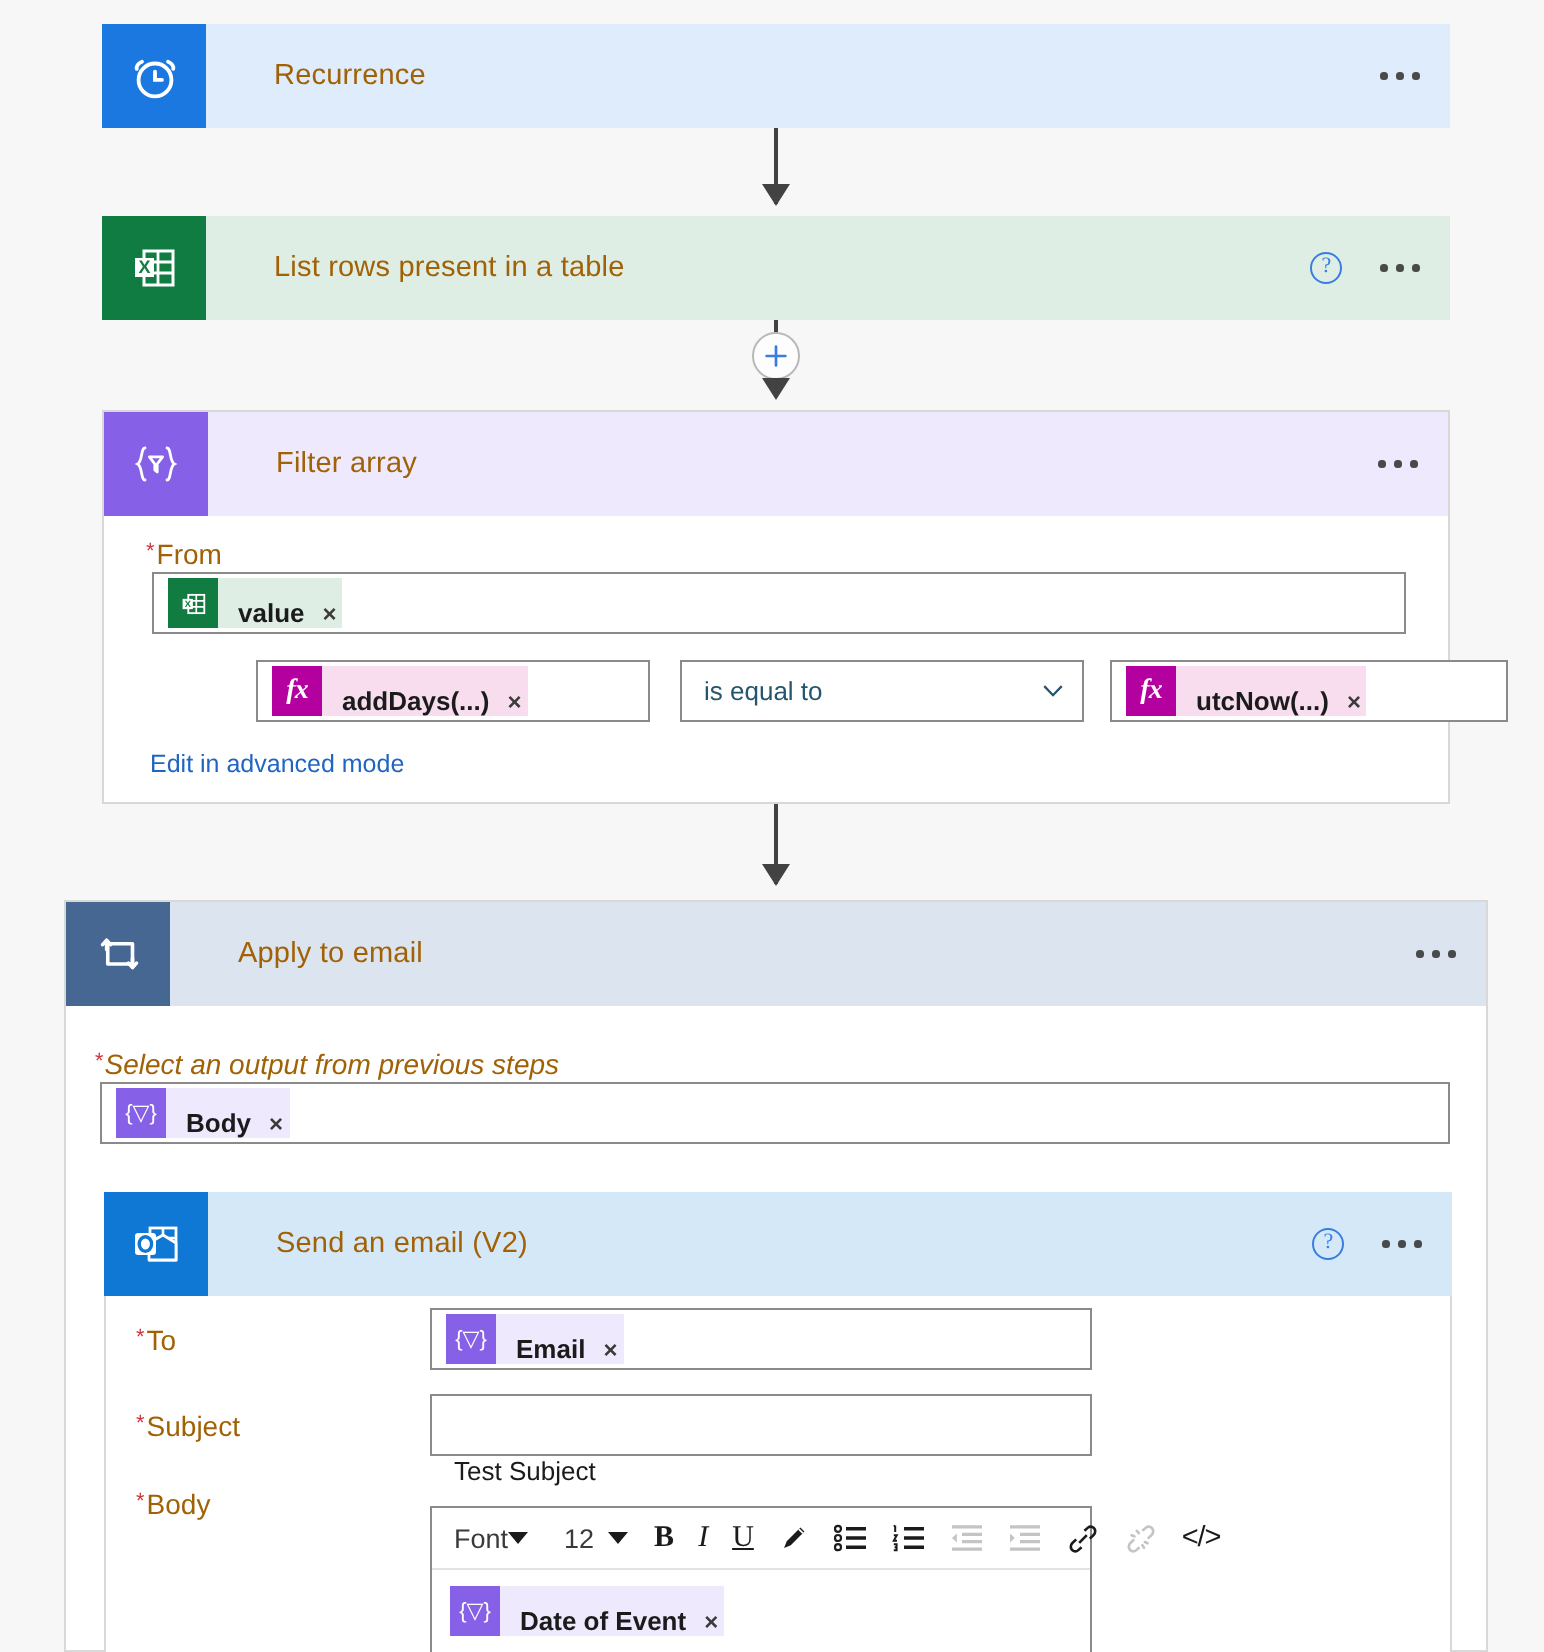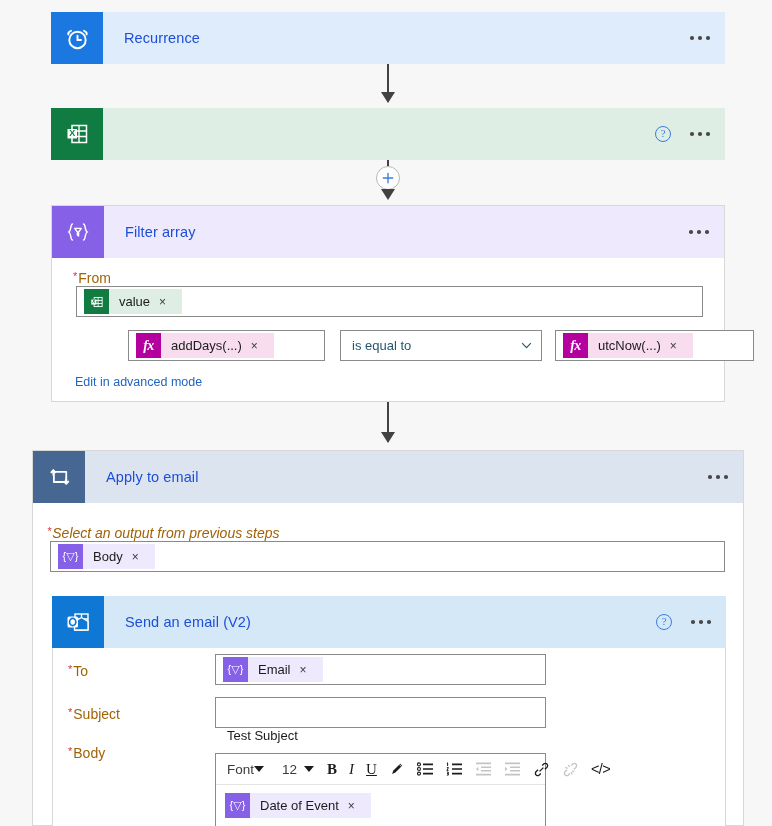--- a/index.html
+++ b/index.html
@@ -30,22 +30,22 @@
   }
   .tile {
     width: 52px; height: 52px;
     flex: 0 0 52px;
     display: flex;
     align-items: center;
     justify-content: center;
   }
   .card-title {
     font-size: 14.5px;
-    color: #1d4ed8;
-    padding-left: 21px;
+    color: #a16207;
+    padding-left: 34px;
     letter-spacing: .1px;
     white-space: nowrap;
   }
   .hdr-right {
     position: absolute;
     right: 13px; top: 0; bottom: 0;
     display: flex; align-items: center; gap: 17px;
   }
   .ellipsis {
     display: flex; gap: 4.5px; align-items: center;
@@ -114,27 +114,28 @@
     display: inline-flex;
     align-items: center;
     height: 25px;
   }
   .token-icon {
     width: 25px; height: 25px;
     flex: 0 0 25px;
     display: flex; align-items: center; justify-content: center;
   }
   .token-body {
-    display: flex; align-items: center;
+    display: flex; align-items: flex-end;
     height: 25px;
-    padding: 0 16px 0 10px;
+    padding: 0 3px 0 10px;
     font-size: 13px;
     color: #1b1b1b;
     gap: 9px;
     white-space: nowrap;
+    font-weight: bold;
   }
   .token-x {
     font-size: 12px; color: #3b3b3b;
     font-family: "Liberation Sans", sans-serif;
   }
   .tok-green .token-body { background: #dfeee4; }
   .tok-green .token-icon { background: #107c41; }
   .tok-purple .token-body { background: #eee9fd; }
   .tok-purple .token-icon { background: #8661e8; }
   .tok-pink   .token-body { background: #f7ddee; }
@@ -248,20 +249,21 @@
   <div class="card" style="left:51px; top:108px; width:674px; height:52px; border:none;">
     <div class="card-header" style="background:#dfeee4;">
       <div class="tile" style="background:#107c41;">
         <svg width="28" height="28" viewBox="0 0 28 28">
           <rect x="9" y="5.5" width="14.5" height="17" fill="none" stroke="#ffffff" stroke-width="1.5"></rect>
           <path d="M9 11 H23.5 M9 16.5 H23.5 M16 5.5 V22.5" stroke="#ffffff" stroke-width="1.4"></path>
           <rect x="4.5" y="9" width="9.5" height="9.5" fill="#ffffff"></rect>
           <text x="9.2" y="16.4" font-family="Liberation Sans, sans-serif" font-size="9" font-weight="700" fill="#107c41" text-anchor="middle">X</text>
         </svg>
       </div>
+      <div class="card-title">List rows present in a table</div>
       <div class="hdr-right">
         <div class="help">?</div>
         <div class="ellipsis">
           <i></i>
             <i></i>
             <i></i>
         </div>
       </div>
     </div>
   </div>

